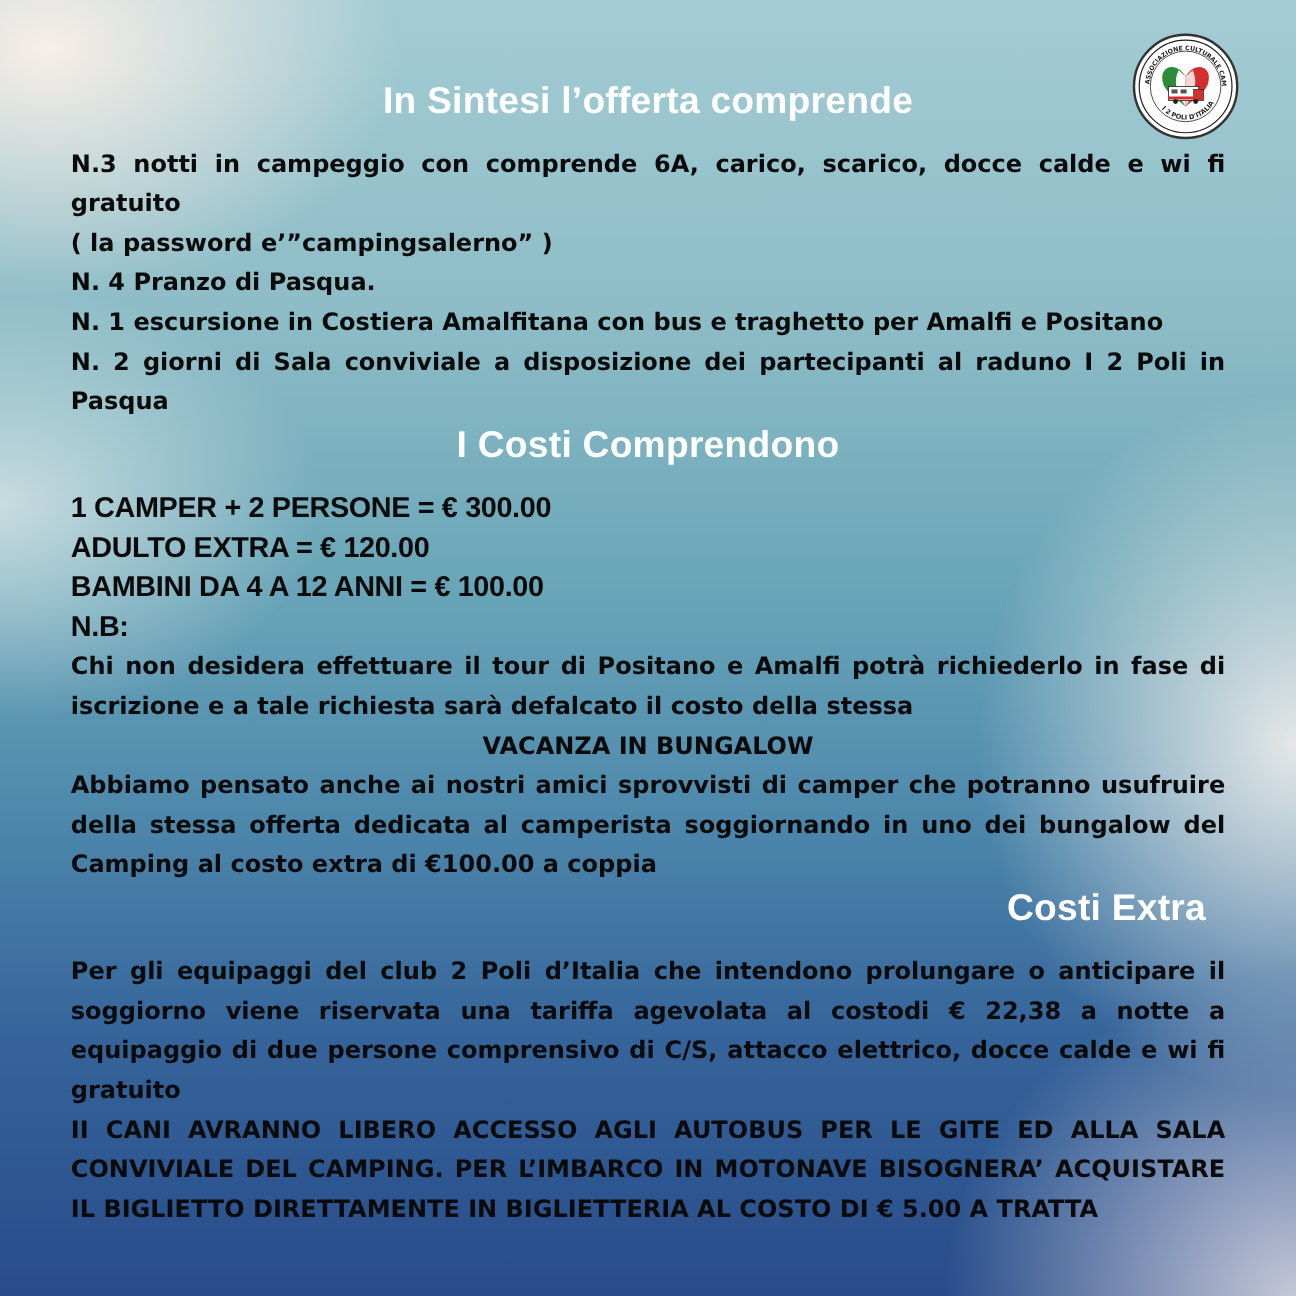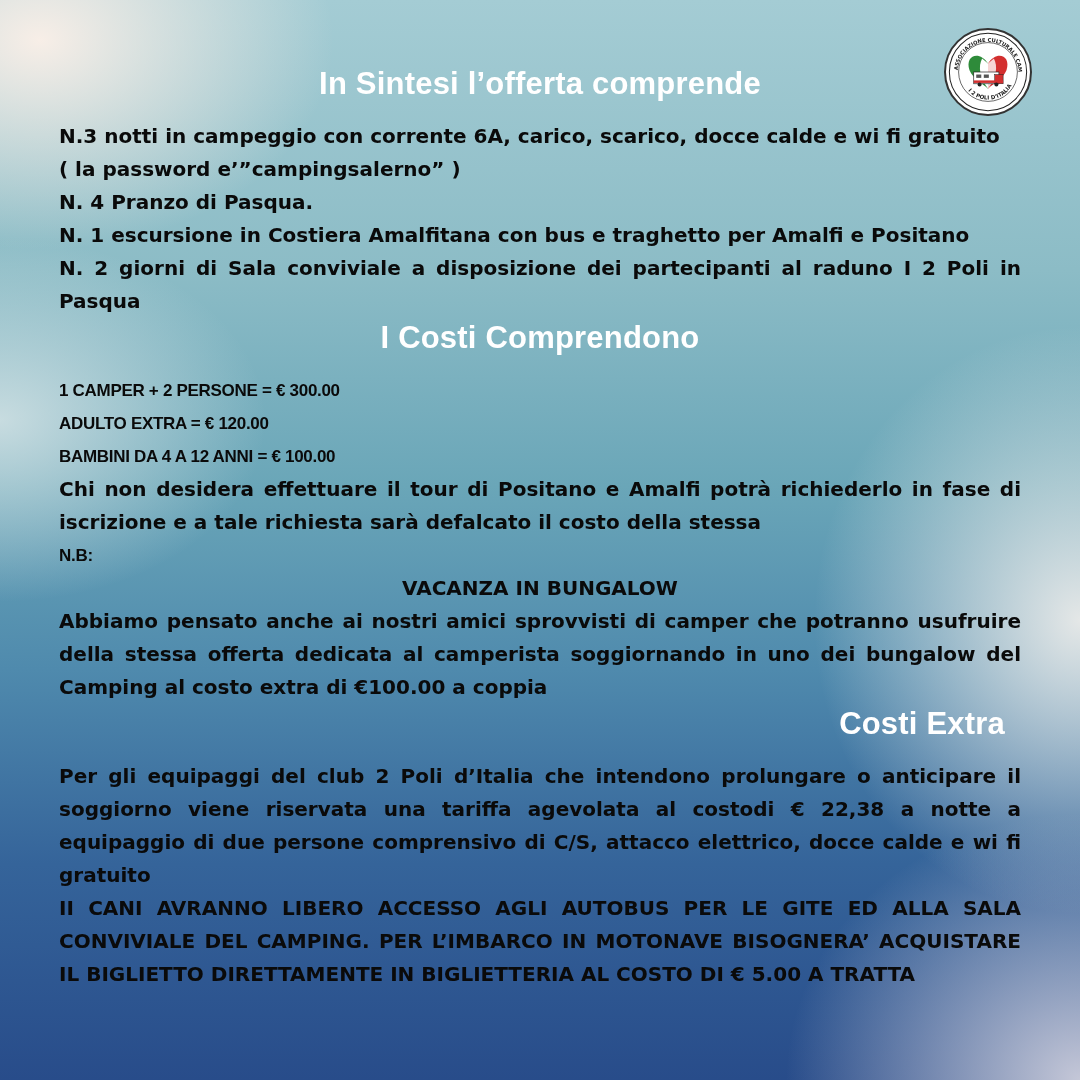--- a/index.html
+++ b/index.html
@@ -27,21 +27,21 @@
       text-align: center; color: #ffffff; font-weight: bold;
       font-size: 31px; line-height: 40px; margin: 16px;
       font-family: "Liberation Sans", sans-serif;
       letter-spacing: 0.2px;
     }
     .p {
       font-weight: bold; font-size: 20px; line-height: 33px; margin: 0;
       text-align: justify; text-align-last: left;
     }
     .p.cond {
-      font-family: "Liberation Sans", sans-serif; font-size: 17px; letter-spacing: -0.3px;
+      font-family: "Liberation Sans", sans-serif; font-size: 24px; letter-spacing: -0.3px;
       text-align: left;
     }
     .p.center { text-align: right; text-align-last: center; }
     .p.upper { font-size: 20px; }
     #h-sintesi { margin-top: 0px; }
     #h-costi { margin-top: 0px; line-height: 40px; }
     #h-extra { margin-top: 0px; line-height: 40px; text-align: right; }
   </style>
 </head>
 <body>
@@ -70,31 +70,31 @@
     <rect x="45" y="53" width="6" height="4" fill="#555"></rect>
     <rect x="33" y="60" width="35" height="3" fill="#d32f2f"></rect>
     <circle cx="40" cy="65" r="2.4" fill="#222"></circle>
     <circle cx="60" cy="65" r="2.4" fill="#222"></circle>
   </svg>
 </div>
 
 <div class="content">
 
   <h1 id="h-sintesi" class="h1">In Sintesi l’offerta comprende</h1>
-  <p class="p">N.3 notti in campeggio con corrente 6A, carico, scarico, docce calde e wi fi gratuito</p>
+  <p class="p">N.3 notti in campeggio con comprende 6A, carico, scarico, docce calde e wi fi gratuito</p>
   <p class="p">( la password e’”campingsalerno” )</p>
   <p class="p">N. 4 Pranzo di Pasqua.</p>
   <p class="p">N. 1 escursione in Costiera Amalfitana con bus e traghetto per Amalfi e Positano</p>
   <p class="p">N. 2 giorni di Sala conviviale a disposizione dei partecipanti al raduno I 2 Poli in Pasqua</p>
 
   <h2 id="h-costi" class="h1">I Costi Comprendono</h2>
   <p class="p cond">1 CAMPER + 2 PERSONE = € 300.00</p>
   <p class="p cond">ADULTO EXTRA = € 120.00</p>
   <p class="p cond">BAMBINI DA 4 A 12 ANNI = € 100.00</p>
+  <p class="p cond">N.B:</p>
   <p class="p">Chi non desidera effettuare il tour di Positano e Amalfi potrà richiederlo in fase di iscrizione e a tale richiesta sarà defalcato il costo della stessa</p>
-  <p class="p cond">N.B:</p>
   <p class="p center">VACANZA IN BUNGALOW</p>
   <p class="p">Abbiamo pensato anche ai nostri amici sprovvisti di camper che potranno usufruire della stessa offerta dedicata al camperista soggiornando in uno dei bungalow del Camping al costo extra di €100.00 a coppia</p>
 
   <h2 id="h-extra" class="h1">Costi Extra</h2>
   <p class="p">Per gli equipaggi del club 2 Poli d’Italia che intendono prolungare o anticipare il soggiorno viene riservata una tariffa agevolata al costodi € 22,38 a notte a equipaggio di due persone comprensivo di C/S, attacco elettrico, docce calde e wi fi gratuito</p>
   <p class="p upper">II CANI AVRANNO LIBERO ACCESSO AGLI AUTOBUS PER LE GITE ED ALLA SALA CONVIVIALE DEL CAMPING. PER L’IMBARCO IN MOTONAVE BISOGNERA’ ACQUISTARE IL BIGLIETTO DIRETTAMENTE IN BIGLIETTERIA AL COSTO DI € 5.00 A TRATTA</p>
 </div>
 
 </body></html>

